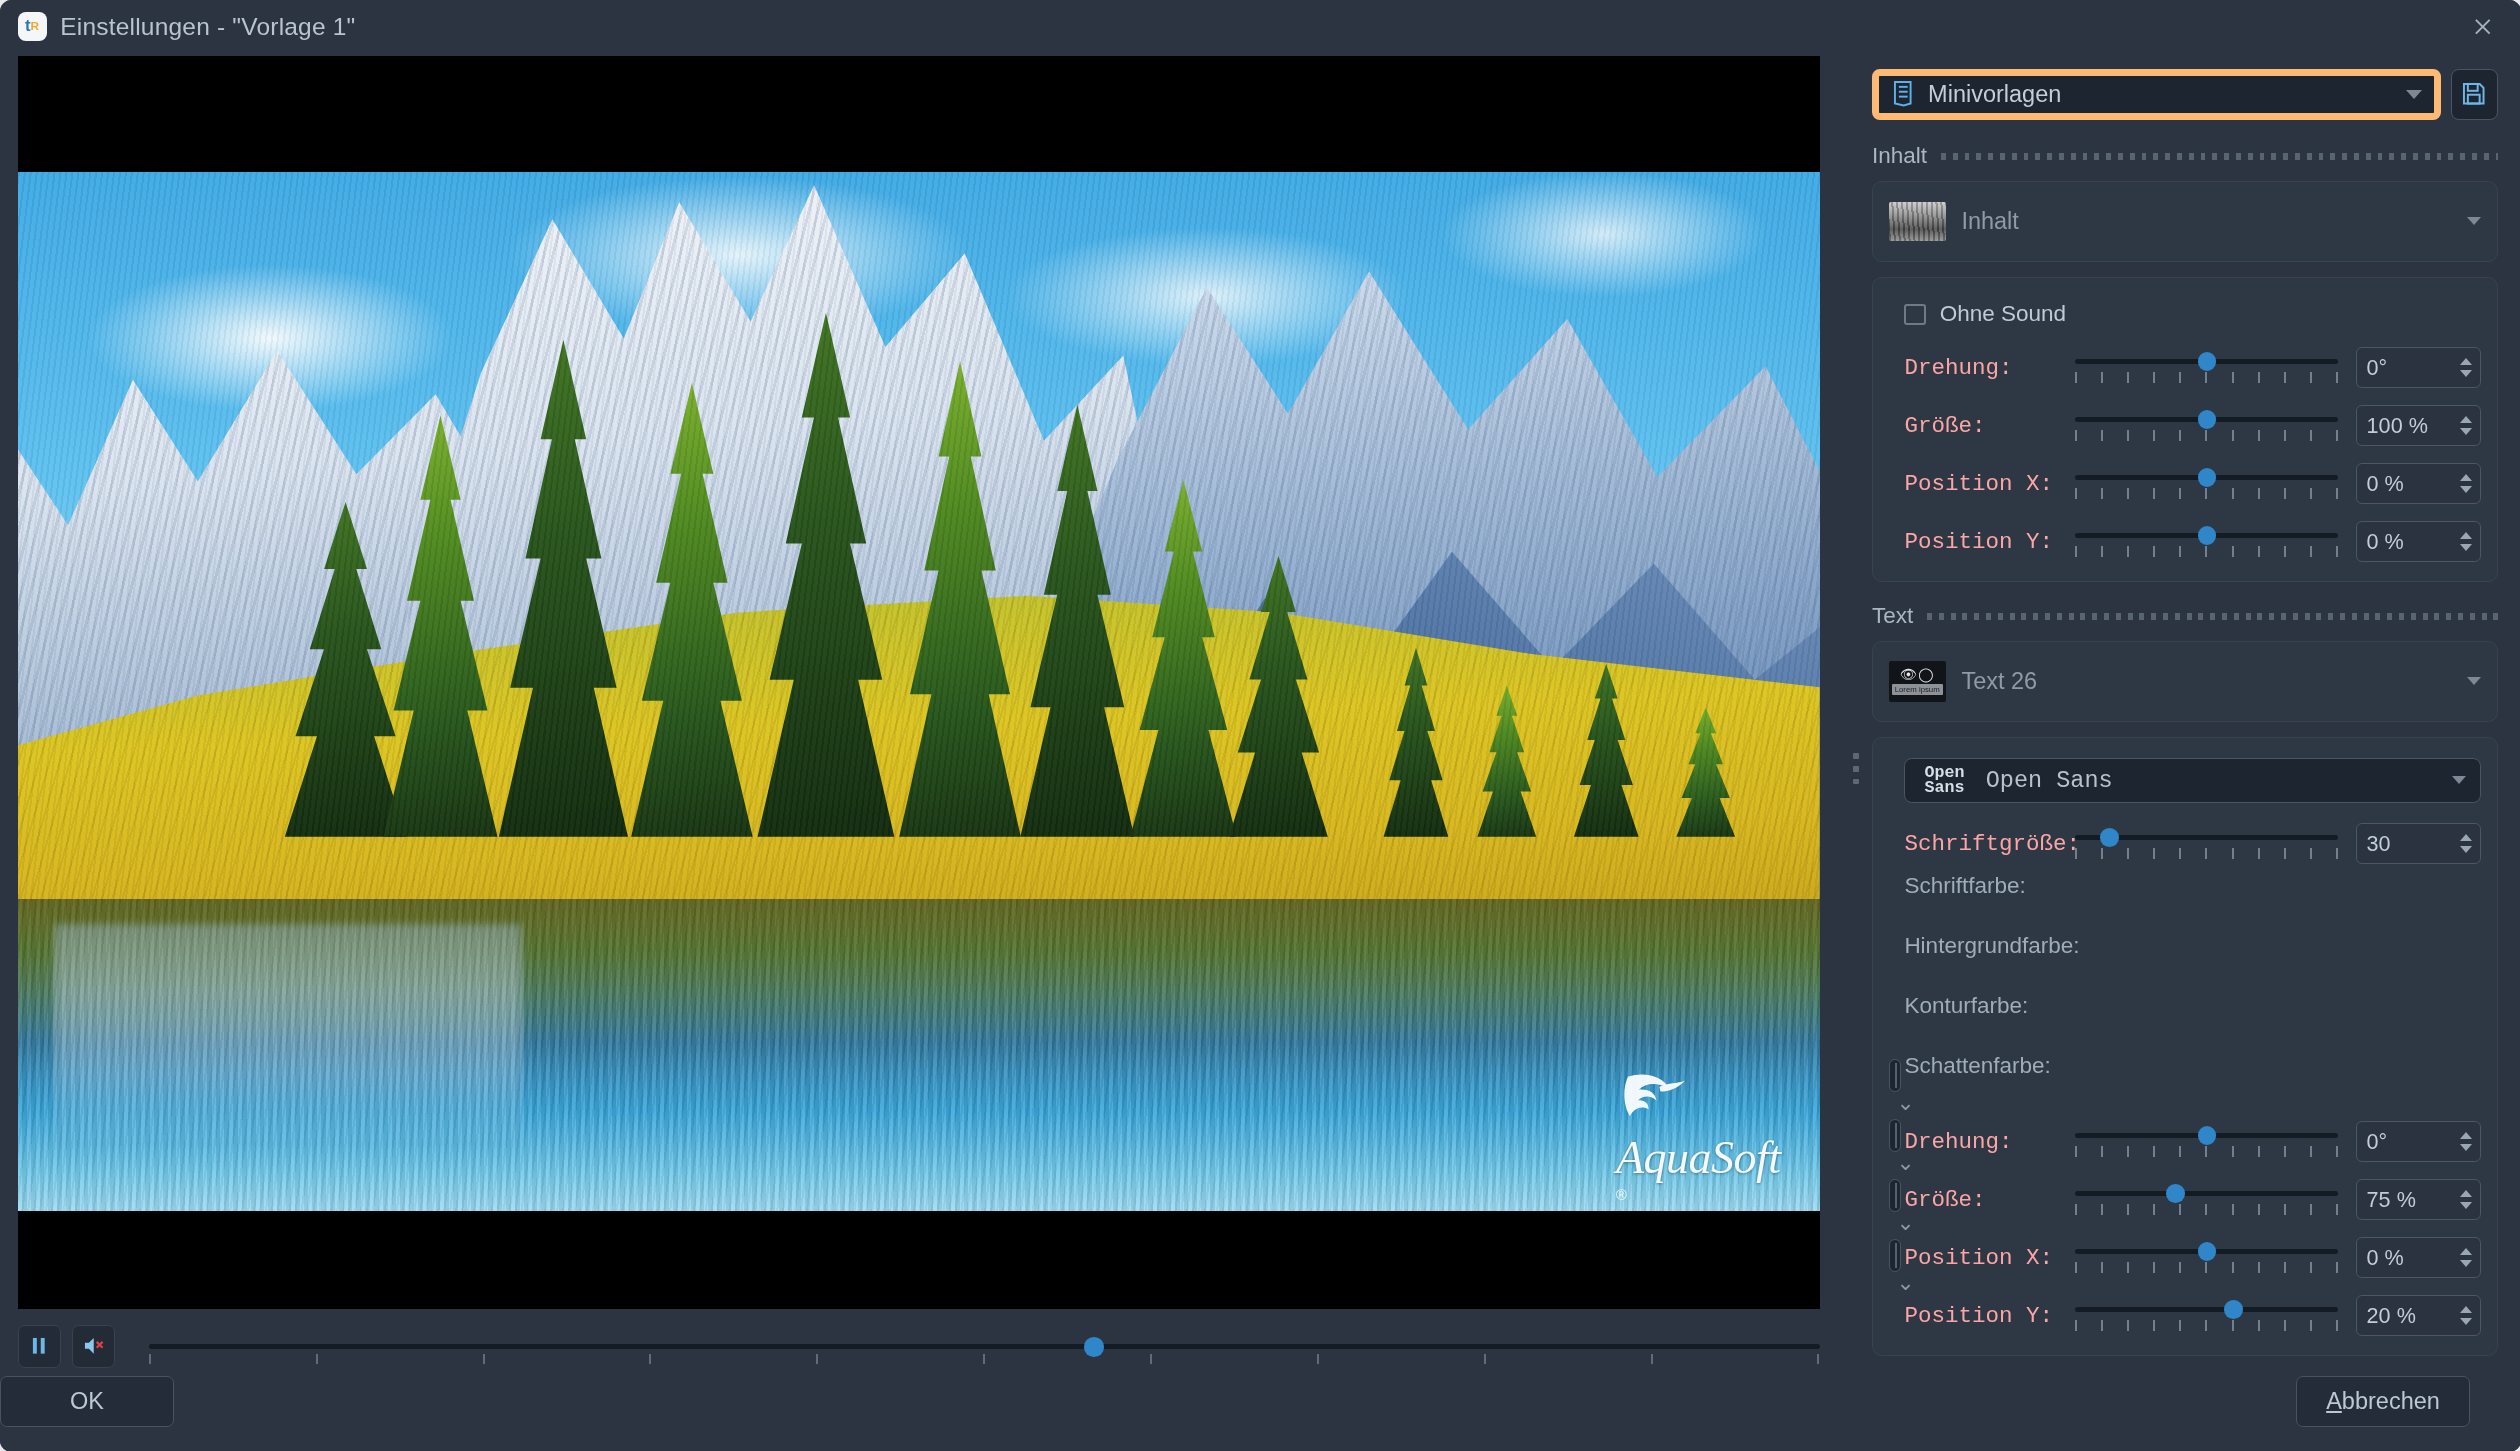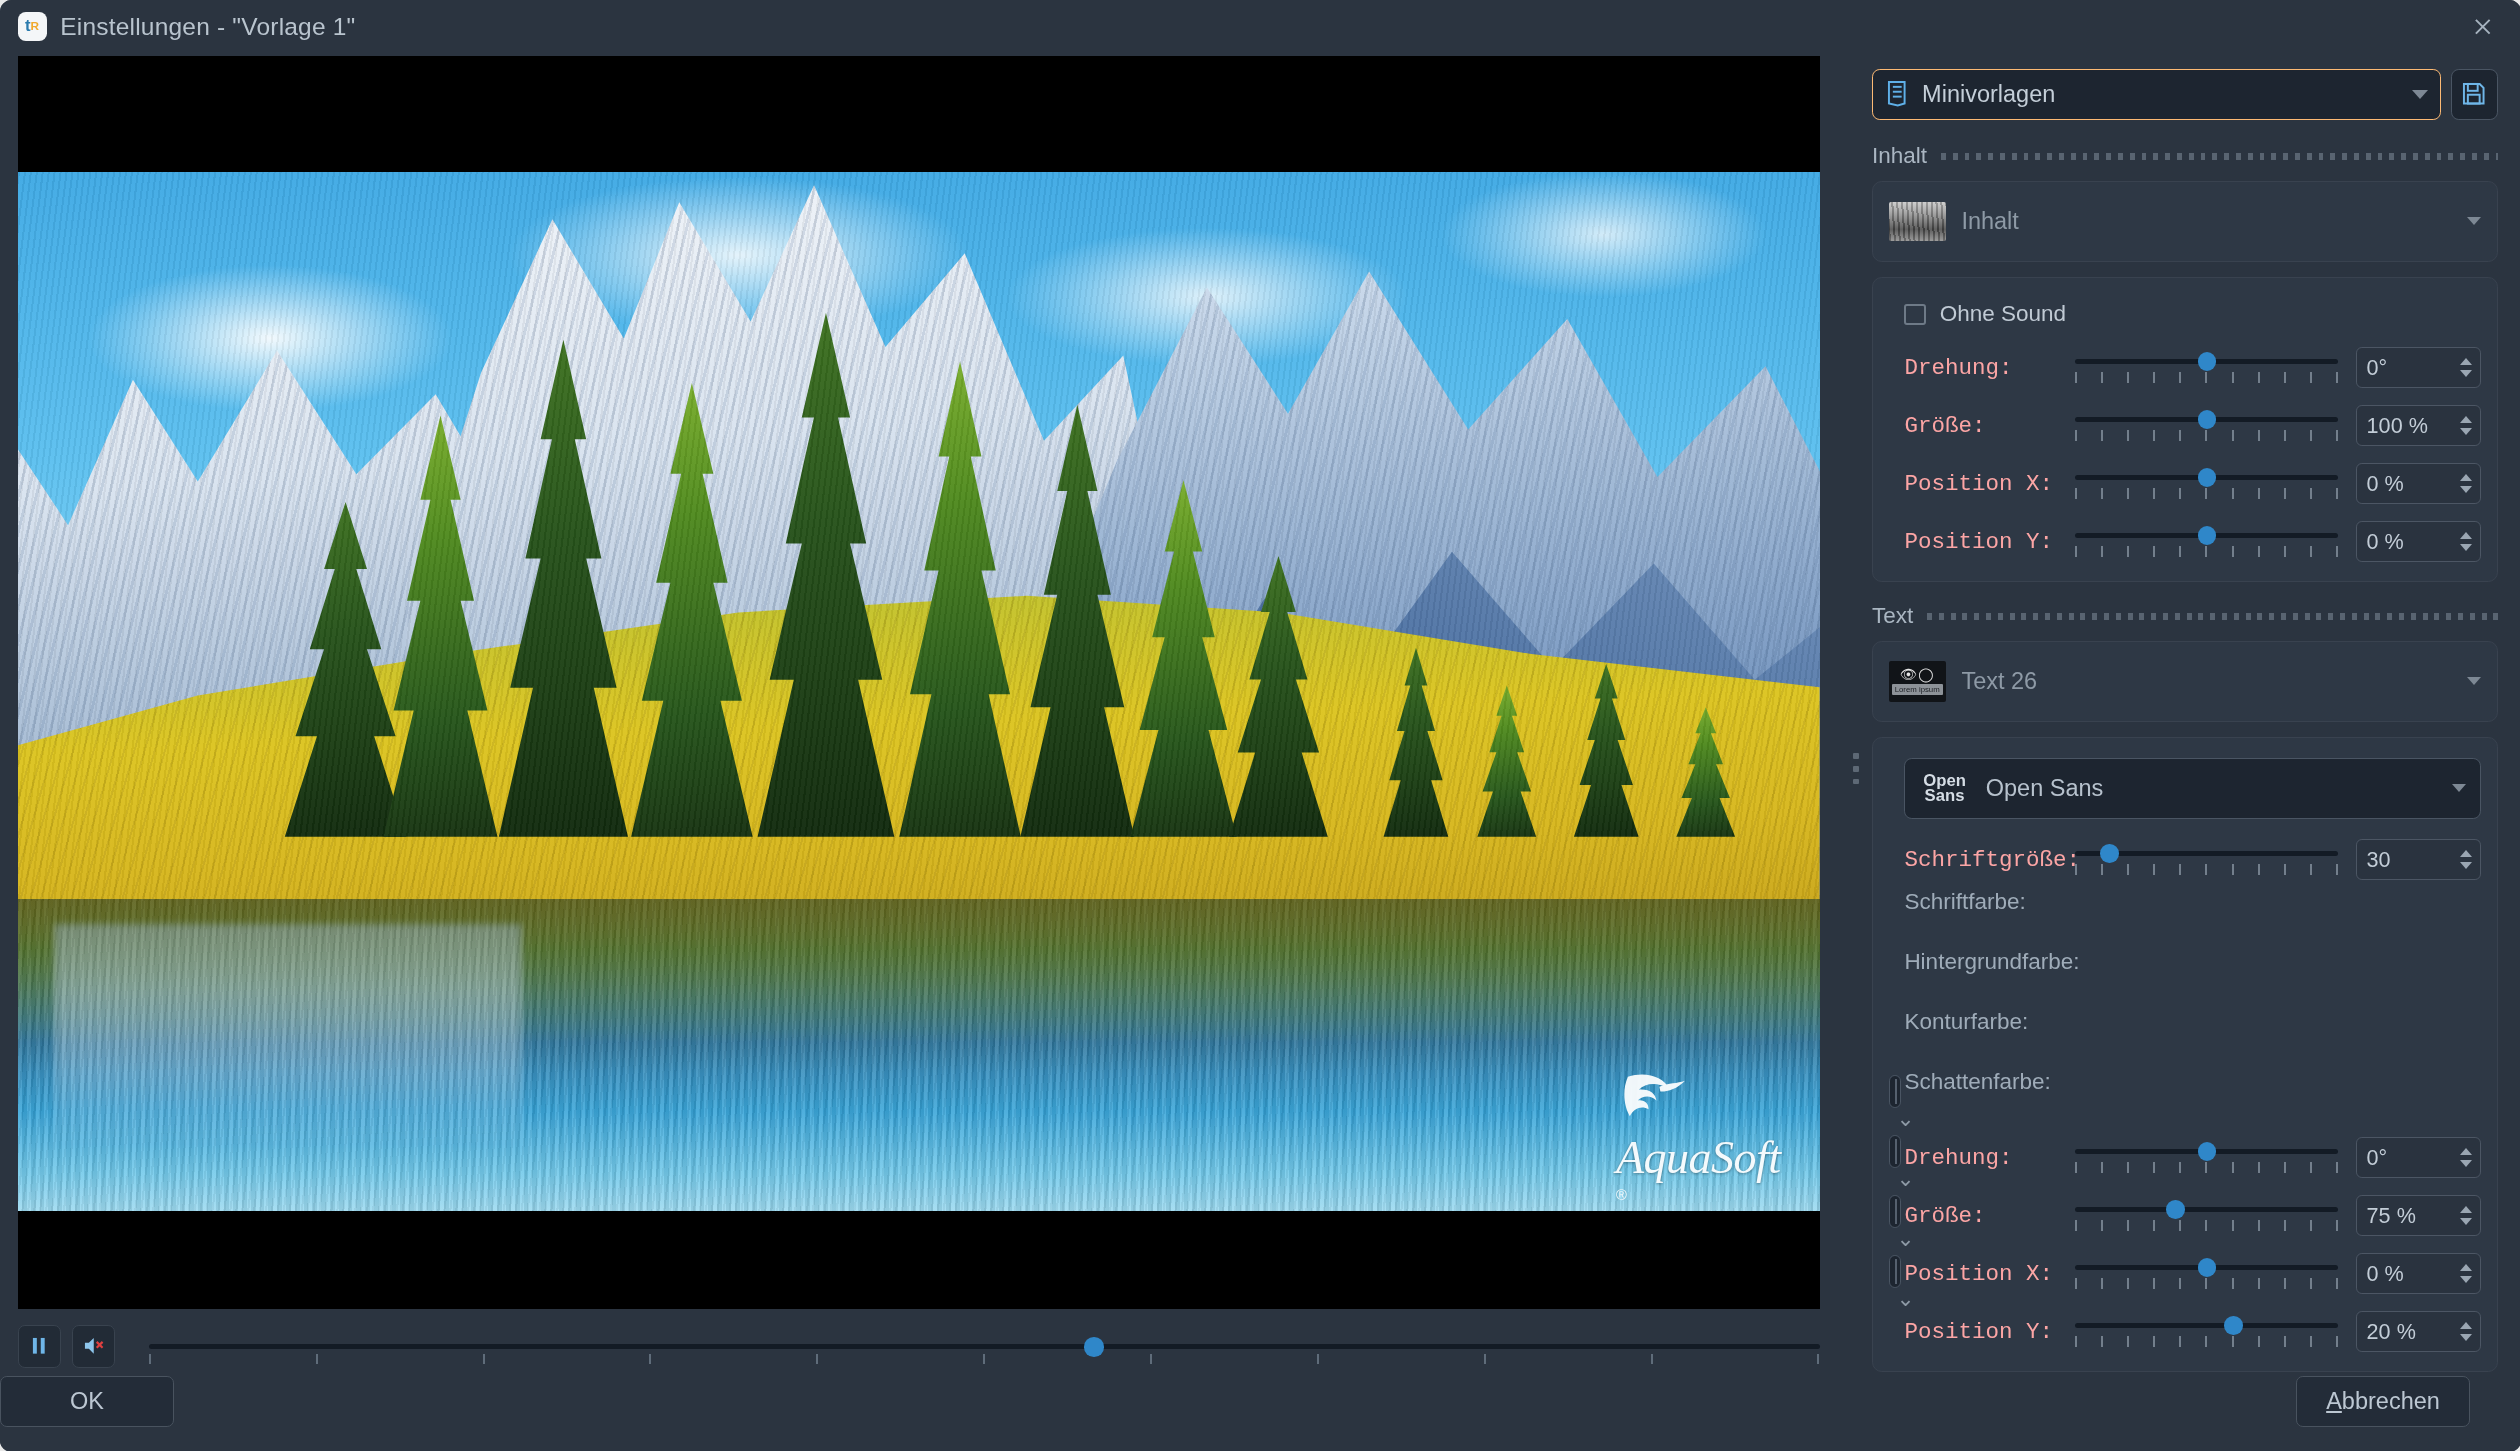--- a/index.html
+++ b/index.html
@@ -192,21 +192,21 @@
   
   .right-pane {
     flex: 1 1 auto; background: #2b3440;
     display: flex; flex-direction: column;
     padding: 15.7px 23.5px 0 29px;
     position: relative; min-width: 0;
   }
   .preset-row { display: flex; align-items: center; gap: 9.8px; margin-bottom: 17.6px; }
   .preset-combo {
     flex: 1 1 auto; height: 51px;
-    background: #1d2530; border: 1px solid #fdba74; border-radius: 7.8px;
+    background: #1d2530; border: 7px solid #fdba74; border-radius: 7.8px;
     display: flex; align-items: center; padding: 0 11.8px; gap: 11.8px; cursor: pointer;
   }
   .preset-combo .ptxt { color: #c4ced8; font-size: 23.5px; flex: 1 1 auto; }
   .save-btn {
     width: 47px; height: 51px; border-radius: 7.8px;
     background: #1d2530; border: 1px solid #4a5563;
     display: flex; align-items: center; justify-content: center; cursor: pointer;
   }
   .sec-head { display: flex; align-items: center; gap: 13.7px; margin: 5.9px 0 11.8px 0; }
   .sec-head .lbl { color: #aab6c2; font-size: 22.5px; white-space: nowrap; }
@@ -265,22 +265,22 @@
     width: 125px; flex: 0 0 125px; height: 41px;
     background: #2a333f; border: 1px solid #4c5664; border-radius: 5.9px;
     display: flex; align-items: center; padding: 0 7.8px 0 9.8px; cursor: text;
   }
   .spin .val { flex: 1 1 auto; color: #c3cdd7; font-size: 21.6px; }
   .spin .arrows { display: flex; flex-direction: column; gap: 4.9px; cursor: pointer; }
   .spin .arrows .up { width:0;height:0;border-left:6.9px solid transparent;border-right:6.9px solid transparent;border-bottom:7.8px solid #9aa6b2; }
   .spin .arrows .dn { width:0;height:0;border-left:6.9px solid transparent;border-right:6.9px solid transparent;border-top:7.8px solid #9aa6b2; }
 
   .font-combo {
-    height: 61px; background: #1d2530; border: 1px solid #4a5563; border-radius: 7.8px;
-    display: flex; align-items: center; gap: 15.7px; padding: 0 13.7px; margin: 9.8px 0 11.8px 15.7px; cursor: pointer;
+    height: 45px; background: #1d2530; border: 1px solid #4a5563; border-radius: 7.8px;
+    display: flex; align-items: center; gap: 15.7px; padding: 0 13.7px; margin: 9.8px 0 11.8px 15.7px; cursor: pointer; font-family: Liberation Mono, monospace;
   }
   .font-ico {
     color: #d5dde5; font-size: 16.7px; font-weight: bold; line-height: .95; text-align: center;
     flex: 0 0 auto; width: 51px;
   }
   .font-combo .fname { color: #b7c2cd; font-size: 23.5px; flex: 1 1 auto; }
 
   .color-row { display: flex; align-items: flex-start; height: 60px; flex-direction: column; }
   .color-row .lab { color: #9facb9; font-size: 22.5px; width: 186px; flex: 0 0 186px; padding-left: 15.7px; }
   .color-field {

